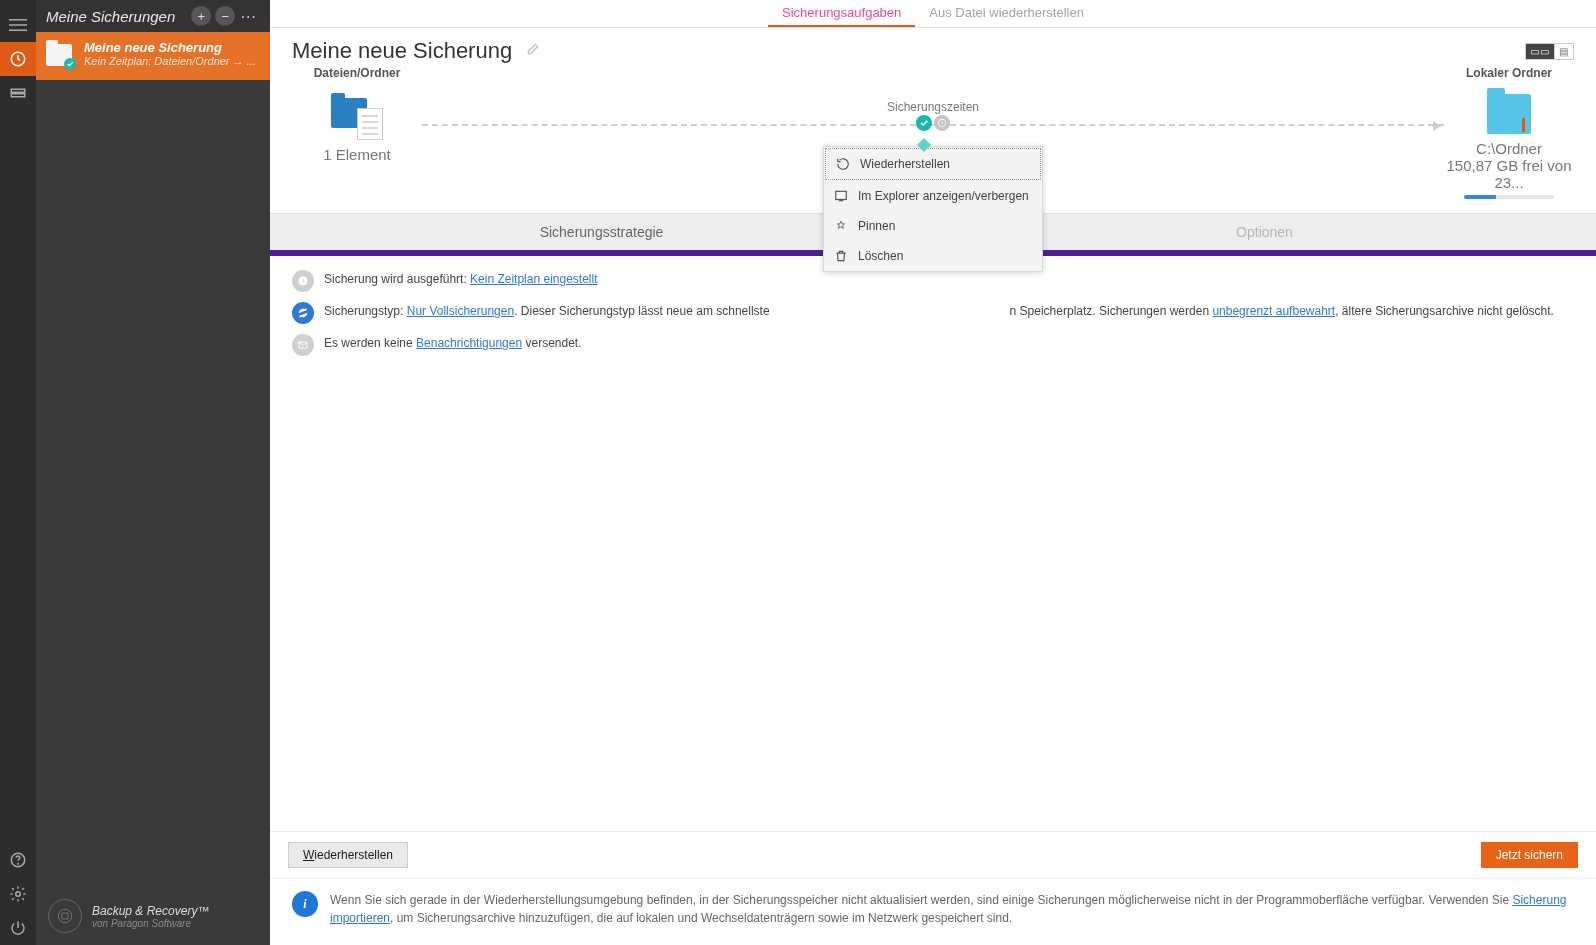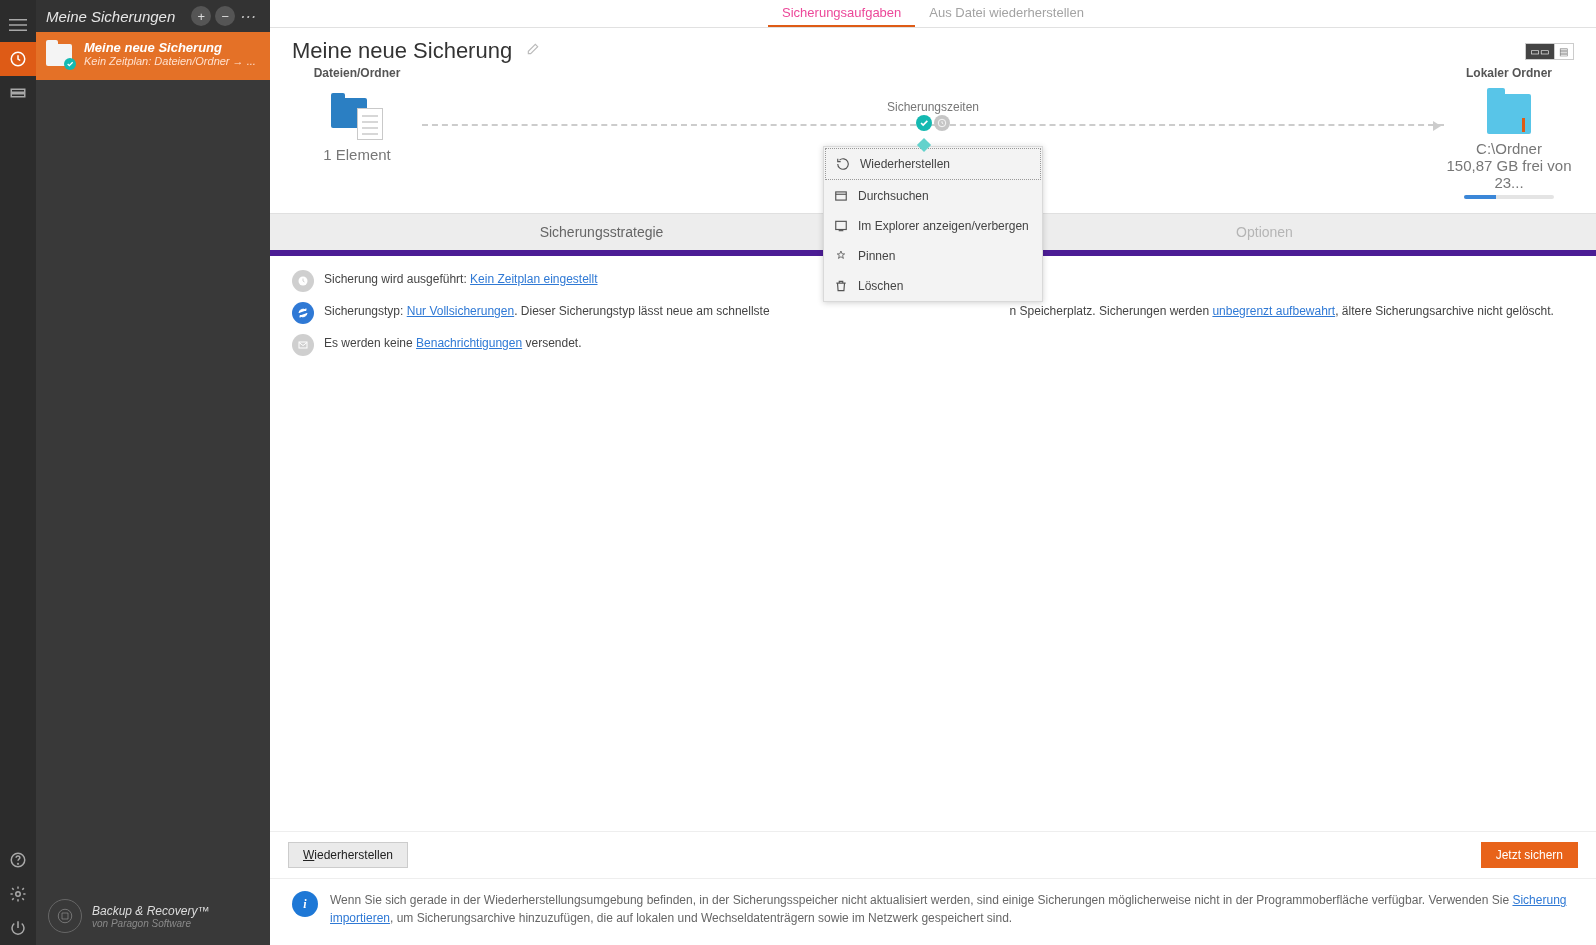--- a/index.html
+++ b/index.html
@@ -254,27 +254,20 @@
       </div>
 
       <div class="popwrap">
         <div class="pop-menu">
           <div class="mi">
               <svg viewBox="0 0 24 24" fill="none" stroke="#555" stroke-width="2">
                 <path d="M3 12a9 9 0 1 0 3-6.7"></path>
                 <path d="M3 3v5h5"></path>
               </svg>
               <span>Wiederherstellen</span>
-            </div>
-          <div class="mi">
-              <svg viewBox="0 0 24 24" fill="none" stroke="#555" stroke-width="2">
-                <rect x="3" y="5" width="18" height="14"></rect>
-                <path d="M3 9h18"></path>
-              </svg>
-              <span>Durchsuchen</span>
             </div>
           <div class="mi">
               <svg viewBox="0 0 24 24" fill="none" stroke="#555" stroke-width="2">
                 <rect x="3" y="4" width="18" height="14"></rect>
                 <path d="M8 20h8"></path>
               </svg>
               <span>Im Explorer anzeigen/verbergen</span>
             </div>
           <div class="mi">
               <svg viewBox="0 0 24 24" fill="none" stroke="#555" stroke-width="2">

